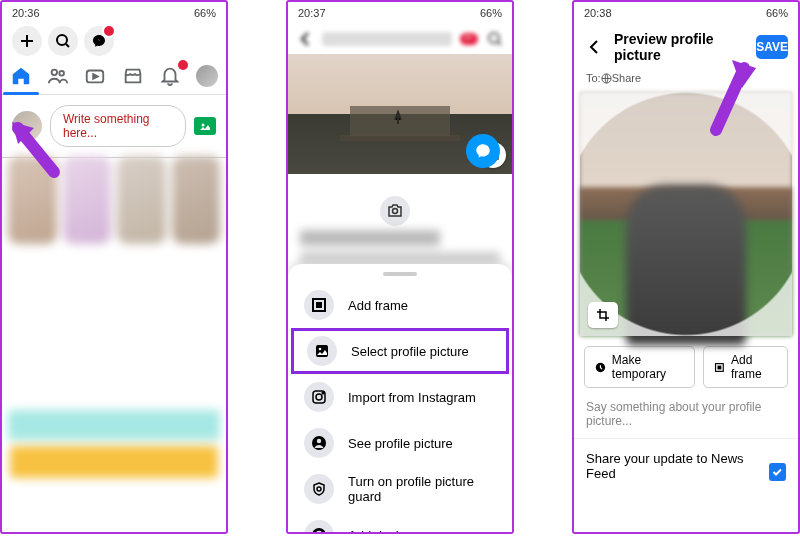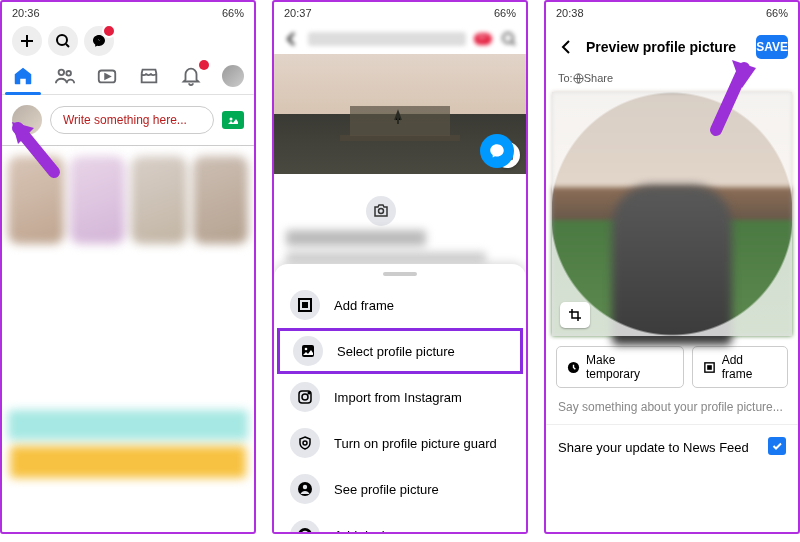--- a/index.html
+++ b/index.html
@@ -7,21 +7,21 @@
     padding: 0;
     width: 800px;
     height: 542px;
     background: #fff;
     font-family: -apple-system, BlinkMacSystemFont, "Segoe UI", Helvetica, Arial, sans-serif;
     display: flex;
     justify-content: space-between;
     box-sizing: border-box;
   }
   .phone {
-    width: 256px;
+    width: 228px;
     height: 534px;
     border: 2px solid #b030e0;
     border-radius: 3px;
     box-sizing: border-box;
     overflow: hidden;
     position: relative;
     background: #fff;
   }
   .phone + .phone { margin-left: 8px; }
   .status-bar {
@@ -395,36 +395,36 @@
           <svg width="16" height="16" viewBox="0 0 16 16" fill="none" stroke="#000" stroke-width="1.5">
             <rect x="2" y="2" width="12" height="12" rx="3"></rect>
             <circle cx="8" cy="8" r="3"></circle>
             <circle cx="12" cy="4" r="0.8" fill="#000"></circle>
           </svg>
         </div>
       <span>Import from Instagram</span>
     </div>
     <div class="s2-row">
       <div class="s2-row-icon">
+          <svg width="16" height="16" viewBox="0 0 16 16">
+            <circle cx="8" cy="8" r="7" fill="#000"></circle>
+            <circle cx="8" cy="6" r="2.2" fill="#e4e6eb"></circle>
+            <path d="M3.5 13c.8-2 2.5-3 4.5-3s3.7 1 4.5 3" fill="#e4e6eb"></path>
+          </svg>
+        </div>
+      <span>See profile picture</span>
+    </div>
+    <div class="s2-row">
+      <div class="s2-row-icon">
           <svg width="16" height="16" viewBox="0 0 16 16" fill="none" stroke="#000" stroke-width="1.5">
             <path d="M8 2l5 2v4c0 3-2 5-5 6-3-1-5-3-5-6V4l5-2z"></path>
             <circle cx="8" cy="8" r="2"></circle>
           </svg>
         </div>
       <span>Turn on profile picture guard</span>
-    </div>
-    <div class="s2-row">
-      <div class="s2-row-icon">
-          <svg width="16" height="16" viewBox="0 0 16 16">
-            <circle cx="8" cy="8" r="7" fill="#000"></circle>
-            <circle cx="8" cy="6" r="2.2" fill="#e4e6eb"></circle>
-            <path d="M3.5 13c.8-2 2.5-3 4.5-3s3.7 1 4.5 3" fill="#e4e6eb"></path>
-          </svg>
-        </div>
-      <span>See profile picture</span>
     </div>
     <div class="s2-row">
       <div class="s2-row-icon">
           <svg width="16" height="16" viewBox="0 0 16 16">
             <circle cx="8" cy="8" r="7" fill="#000"></circle>
             <path d="M5 6c2-2 4-2 6 0M4 9c3 2 5 2 8 0" stroke="#e4e6eb" stroke-width="1.4" fill="none"></path>
           </svg>
         </div>
       <span>Add design</span>
     </div>

